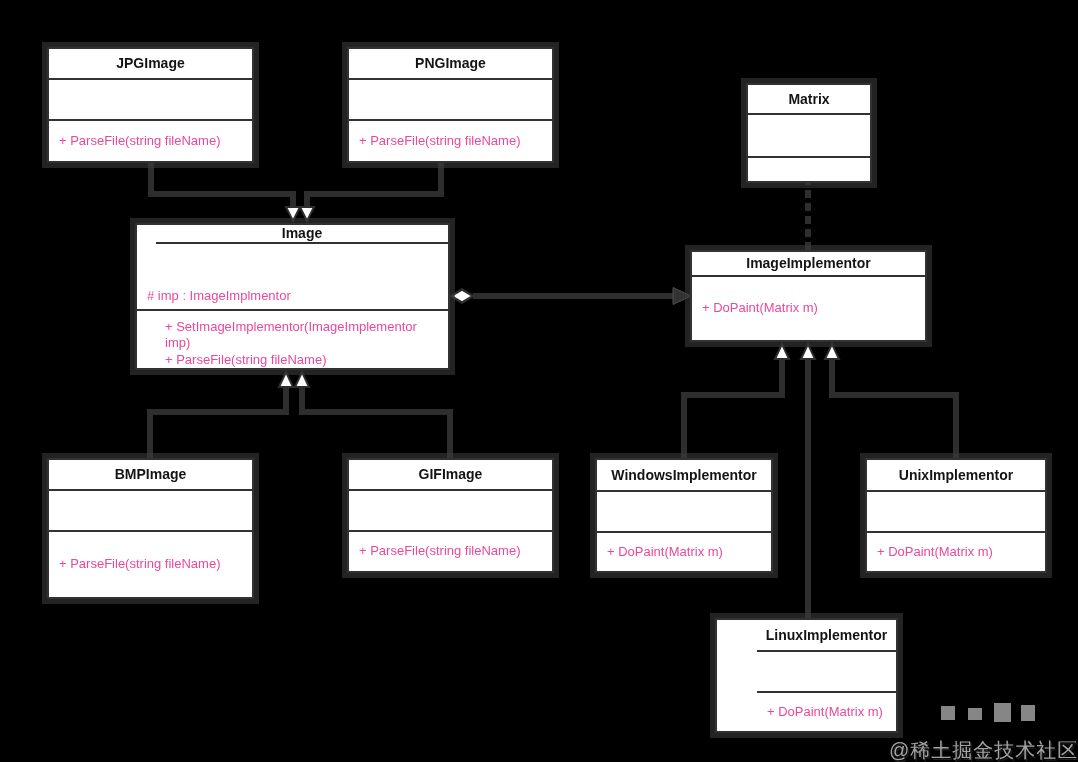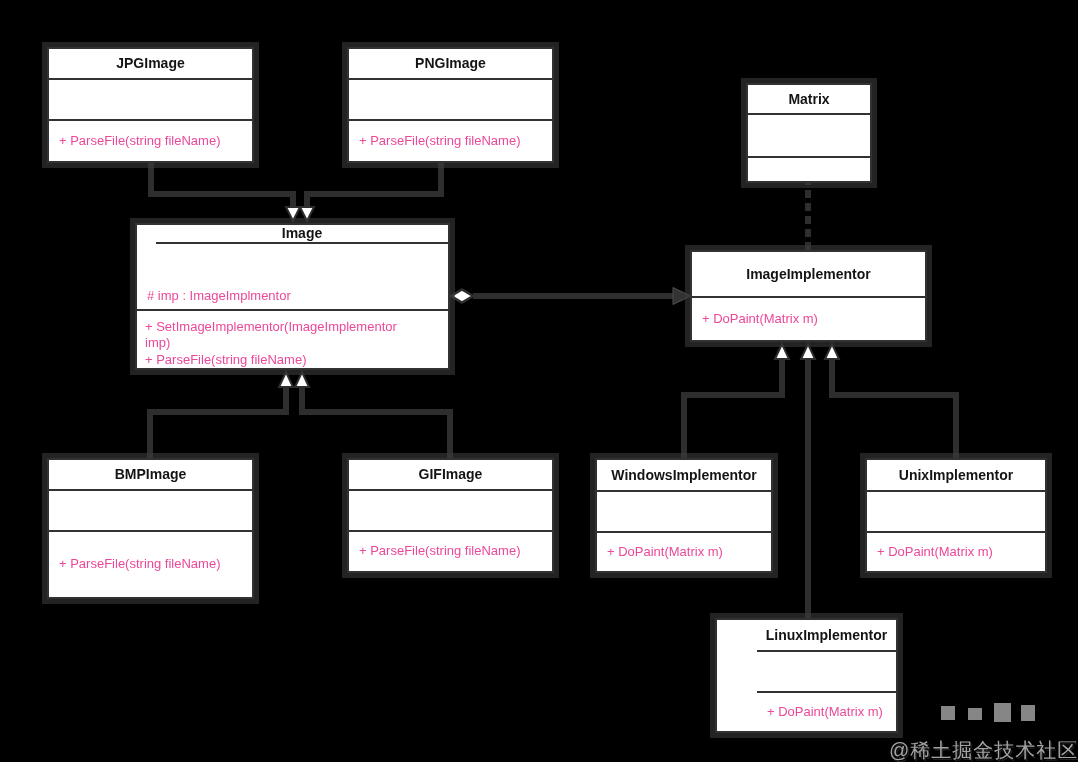--- a/index.html
+++ b/index.html
@@ -14,42 +14,42 @@
     box-shadow:0 0 0 5px rgba(58,58,58,0.60);
   }
   .sec{box-sizing:border-box;}
   .sec.title{
     display:flex;align-items:center;justify-content:center;
     font-weight:bold;font-size:14px;color:#141414;
     border-bottom:2px solid #323232;text-align:center;line-height:15px;
   }
   .sec.attrs{border-bottom:2px solid #323232;display:flex;align-items:center;}
   .sec.methods{flex:1;display:flex;align-items:center;}
-  .sec.methods.multiline{display:block;padding:8px 12px 0 8px;}
+  .sec.methods.multiline{display:block;padding:8px 12px 0 28px;}
   .member{font-size:13px;color:#ec4899;padding:0 10px;line-height:16.5px;}
   .multiline .member{padding:0;}
   .force-wrap{word-break:break-all;padding:0 12px;}
   
   #box-jpg   {left:47px;  top:47px;  width:207px; height:116px;}
   #box-png   {left:347px; top:47px;  width:207px; height:116px;}
   #box-matrix{left:746px; top:48px;  width:126px; height:100px;margin-top:35px;}
   #box-image {left:135px; top:223px; width:315px; height:147px;}
   #box-impl  {left:690px; top:250px; width:237px; height:92px;}
   #box-bmp   {left:47px;  top:458px; width:207px; height:141px;}
   #box-gif   {left:347px; top:458px; width:207px; height:115px;}
   #box-win   {left:595px; top:458px; width:178px; height:115px;}
   #box-unix  {left:865px; top:458px; width:182px; height:115px;}
   #box-linux {left:715px; top:618px; width:183px; height:115px;padding-left:40px;}
   #box-jpg .title,#box-png .title,#box-bmp .title,#box-gif .title{height:31px;}
   #box-jpg .attrs,#box-png .attrs,#box-bmp .attrs,#box-gif .attrs{height:41px;}
   #box-matrix .title{height:30px;}
   #box-matrix .attrs{height:43px;}
   #box-image .title{height:28px;margin-left:19px;}
   #box-image .attrs{height:40px;margin-top:39px;}
-  #box-impl .title{height:46px;}
+  #box-impl .title{height:25px;}
   #box-win .title,#box-unix .title,#box-linux .title{height:32px;}
   #box-win .attrs,#box-unix .attrs,#box-linux .attrs{height:41px;}
   
   .watermark-text{
     position:absolute;left:889px;top:737px;font-size:20px;color:#a3a3a3;
     text-shadow:1.5px 1.5px 0 #1f1f1f;letter-spacing:1px;white-space:nowrap;
   }
   .wm-bar{position:absolute;background:#9e9e9e;opacity:0.85;}
   #wmb1{left:941px;top:706px;width:14px;height:14px;}
   #wmb2{left:968px;top:708px;width:14px;height:12px;}

